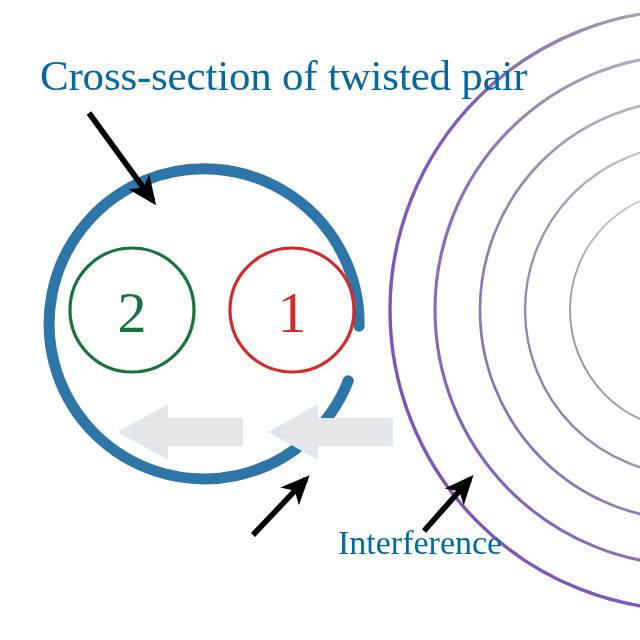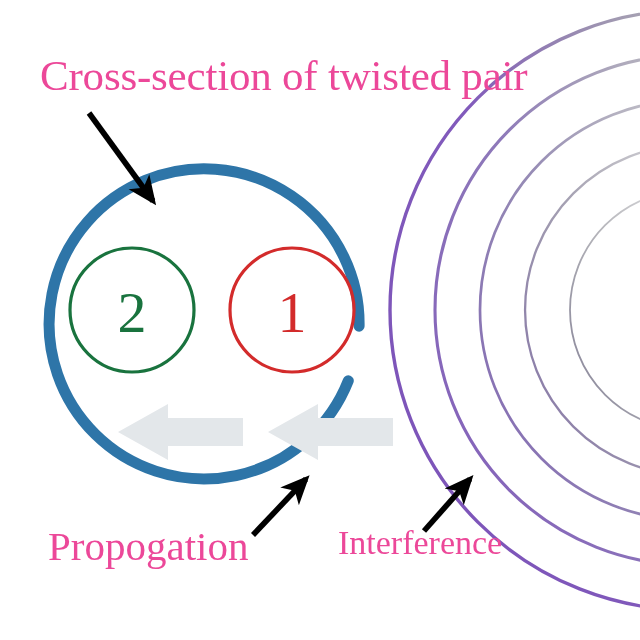--- a/index.html
+++ b/index.html
@@ -25,21 +25,21 @@
     position: absolute;
     left: 0;
     top: 0;
     width: 640px;
     height: 640px;
     display: block;
   }
   .lbl {
     position: absolute;
     font-family: "Liberation Serif", "DejaVu Serif", serif;
-    color: #ec4899;
+    color: #0369a1;
     white-space: nowrap;
     line-height: 1;
     user-select: none;
   }
   #title-label {
     left: 40px;
     top: 54px;
     font-size: 43px;
     letter-spacing: -0.2px;
   }
@@ -121,17 +121,16 @@
 
     <line x1="89" y1="113" x2="153" y2="201" stroke="#000000" stroke-width="5.6" marker-end="url(#blackhead)"></line>
 
     <line x1="253" y1="535" x2="306" y2="479" stroke="#000000" stroke-width="5.6" marker-end="url(#blackhead)"></line>
 
     <line x1="424" y1="531" x2="470" y2="479" stroke="#000000" stroke-width="5.6" marker-end="url(#blackhead)"></line>
   </svg>
 
   <div class="lbl" id="title-label">Cross-section of twisted pair</div>
 
-  <div class="lbl" id="propagation-label">Propogation</div>
 
   <div class="lbl" id="interference-label">Interference</div>
 
 </div>
 
 </body></html>

